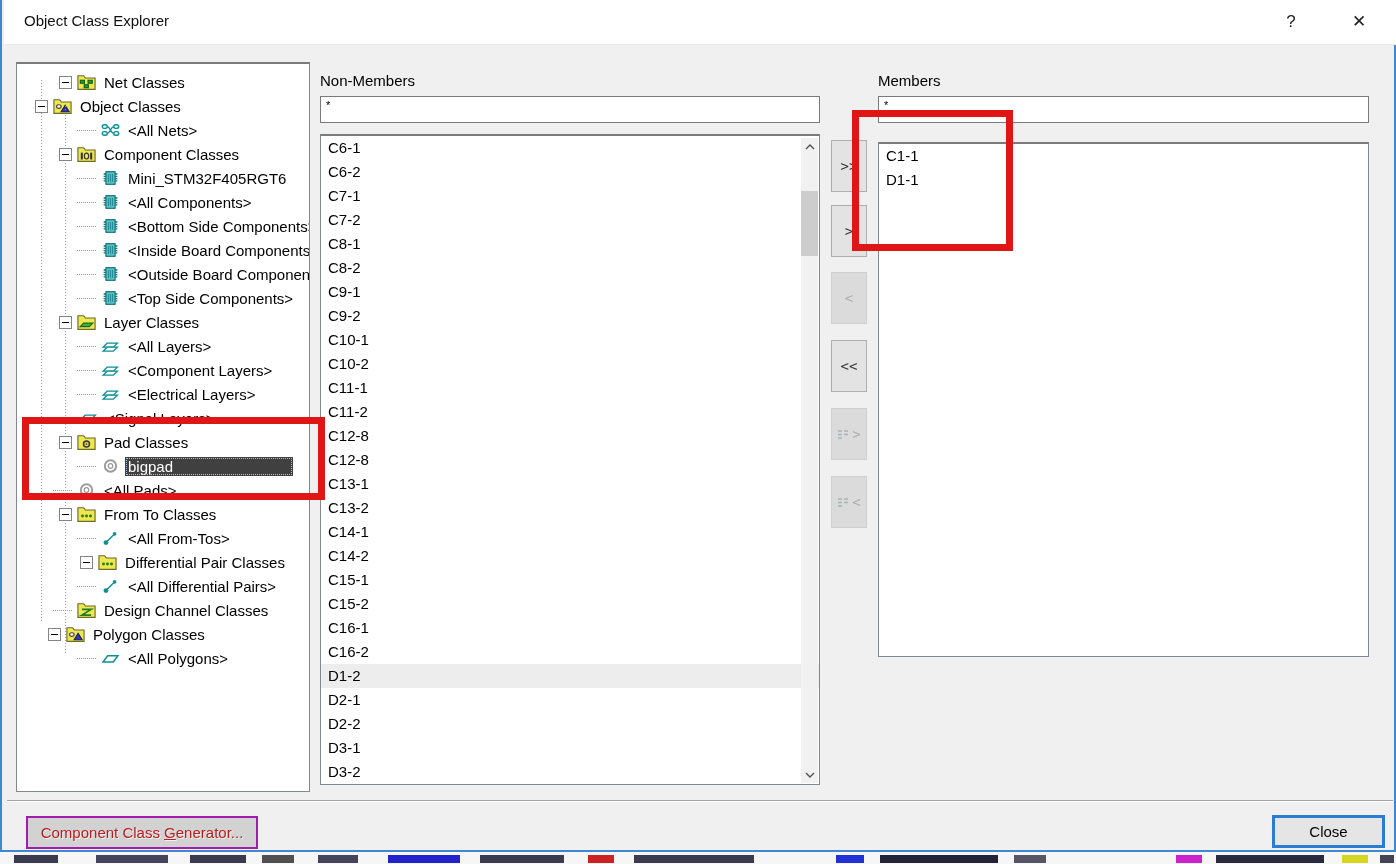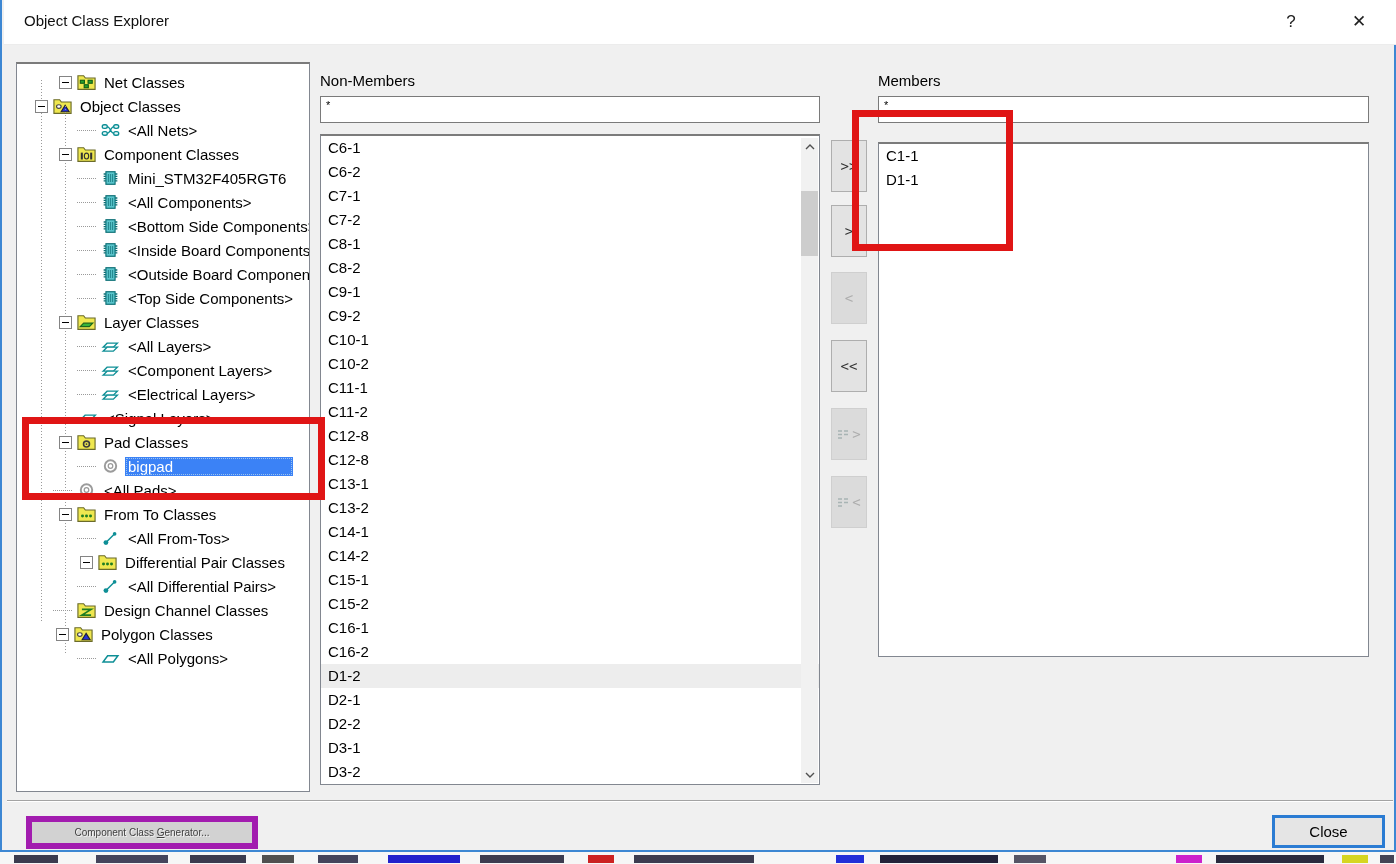--- a/index.html
+++ b/index.html
@@ -17,21 +17,21 @@
   
   .tree-panel { position:absolute; left:14px; top:62px; width:294px; height:730px; background:#fff;
                 border:1px solid #828790; border-top:2px solid #7b7b7b; overflow:hidden; padding-top:6px; }
   .trow { height:24px; display:flex; align-items:center; gap:5px; font-size:15px; color:#000; white-space:nowrap; position:relative; }
   .expander { flex:0 0 13px; width:13px; height:13px; border:1px solid #848484; background:#fff; position:relative; z-index:2; }
   .expander::after { content:""; position:absolute; left:2px; right:2px; top:5px; height:1px; background:#000; }
   .stub { flex:0 0 13px; width:13px; height:13px; position:relative; }
   .stub::after { content:""; position:absolute; left:-6px; right:0; top:6px; border-top:1px dotted #9a9a9a; }
   .ticon { flex:0 0 19px; height:16px; display:flex; align-items:center; }
   .tlabel { padding:1px 3px; }
-  .trow.sel .tlabel { background:#3b82f6; color:#fff; min-width:168px; outline:1px dotted #9cc3ee; outline-offset:-2px; }
+  .trow.sel .tlabel { background:#404040; color:#fff; min-width:168px; outline:1px dotted #9cc3ee; outline-offset:-2px; }
   .guide { position:absolute; width:1px; background-image:repeating-linear-gradient(to bottom,#9a9a9a 0 1px,transparent 1px 3px); z-index:1; }
 
   
   .sec-label { position:absolute; font-size:15px; color:#000; }
   .filter { position:absolute; height:27px; background:#fff; border:1px solid #7a7a7a; font-size:11px;
             padding:2px 5px 12px 5px; font-family:"Liberation Sans", sans-serif; color:#000; width:500px; }
   .listbox { position:absolute; background:#fff; border:1px solid #828790; border-top:2px solid #7b7b7b; overflow:hidden; }
   .lrow { height:24px; line-height:24px; padding-left:7px; font-size:15px; color:#000; }
   .lrow.hl { background:#ededed; }
 
@@ -42,22 +42,22 @@
 
   
   .tbtn { position:absolute; left:829px; width:36px; height:52px; background:#e3e3e3; border:1px solid #aeaeae;
           font-size:14px; color:#333; display:flex; align-items:center; justify-content:center; gap:2px;
           font-family:"DejaVu Sans Mono", monospace; padding:0; }
   .tbtn.dis { background:#dbdbdb; border-color:#cfcfcf; color:#adadad; }
   .tbtn .bars { display:flex; }
 
   
   .divider { position:absolute; left:5px; top:800px; width:1386px; height:2px; border-top:1px solid #a3a3a3; border-bottom:1px solid #fff; }
-  .gen-btn { position:absolute; left:24px; top:816px; width:232px; height:33px; background:#d2d2d2; border:6px solid #a21caf;
-             color:#404040; font-size:10px; text-shadow:1px 1px 0 #f2f2f2; font-family:"Liberation Sans", sans-serif; }
+  .gen-btn { position:absolute; left:24px; top:816px; width:232px; height:33px; background:#d2d2d2; border:2px solid #a21caf;
+             color:#b91c1c; font-size:15px; text-shadow:1px 1px 0 #f2f2f2; font-family:"Liberation Sans", sans-serif; }
   .gen-btn u { text-decoration:underline; }
   .close-btn { position:absolute; left:1270px; top:815px; width:113px; height:33px; background:#e5e5e5;
                border:3px solid #2b7cd3; font-size:15px; color:#000; font-family:"Liberation Sans", sans-serif; }
 
   
   .redbox { position:absolute; border:7px solid #e01515; z-index:50; }
   .strip { position:absolute; left:0; top:852px; width:1396px; height:12px; background:#f6f6f6; overflow:hidden; }
   .chip { position:absolute; top:3px; height:8px; }
 </style>
 </head>
@@ -335,21 +335,21 @@
         <div class="trow" style="padding-left: 42px;">
           <span class="stub"></span>
           <span class="ticon">
             <svg width="19" height="16" viewBox="0 0 16 14">
               <path d="M0.5 1.5 h5 l1.5 2 h8.5 v10 H0.5z" fill="#efe74f" stroke="#6b6b2a"></path>
               <path d="M4 6.5 h8 l-8 5 h8" fill="none" stroke="#1e7d22" stroke-width="1.5"></path>
             </svg>
           </span>
           <span class="tlabel">Design Channel Classes</span>
         </div>
-        <div class="trow" style="padding-left: 39px;">
+        <div class="trow" style="padding-left: 31px;">
           <span class="expander"></span>
           <span class="ticon">
             <svg width="19" height="16" viewBox="0 0 16 14">
               <path d="M0.5 1.5 h5 l1.5 2 h8.5 v10 H0.5z" fill="#efe74f" stroke="#6b6b2a"></path>
               <ellipse cx="4.8" cy="7.5" rx="2" ry="1.6" fill="#fff" stroke="#444"></ellipse>
               <path d="M6.8 12 L10.3 6.5 L13.8 12 z" fill="#2633d6" stroke="#223"></path>
             </svg>
           </span>
           <span class="tlabel">Polygon Classes</span>
         </div>

